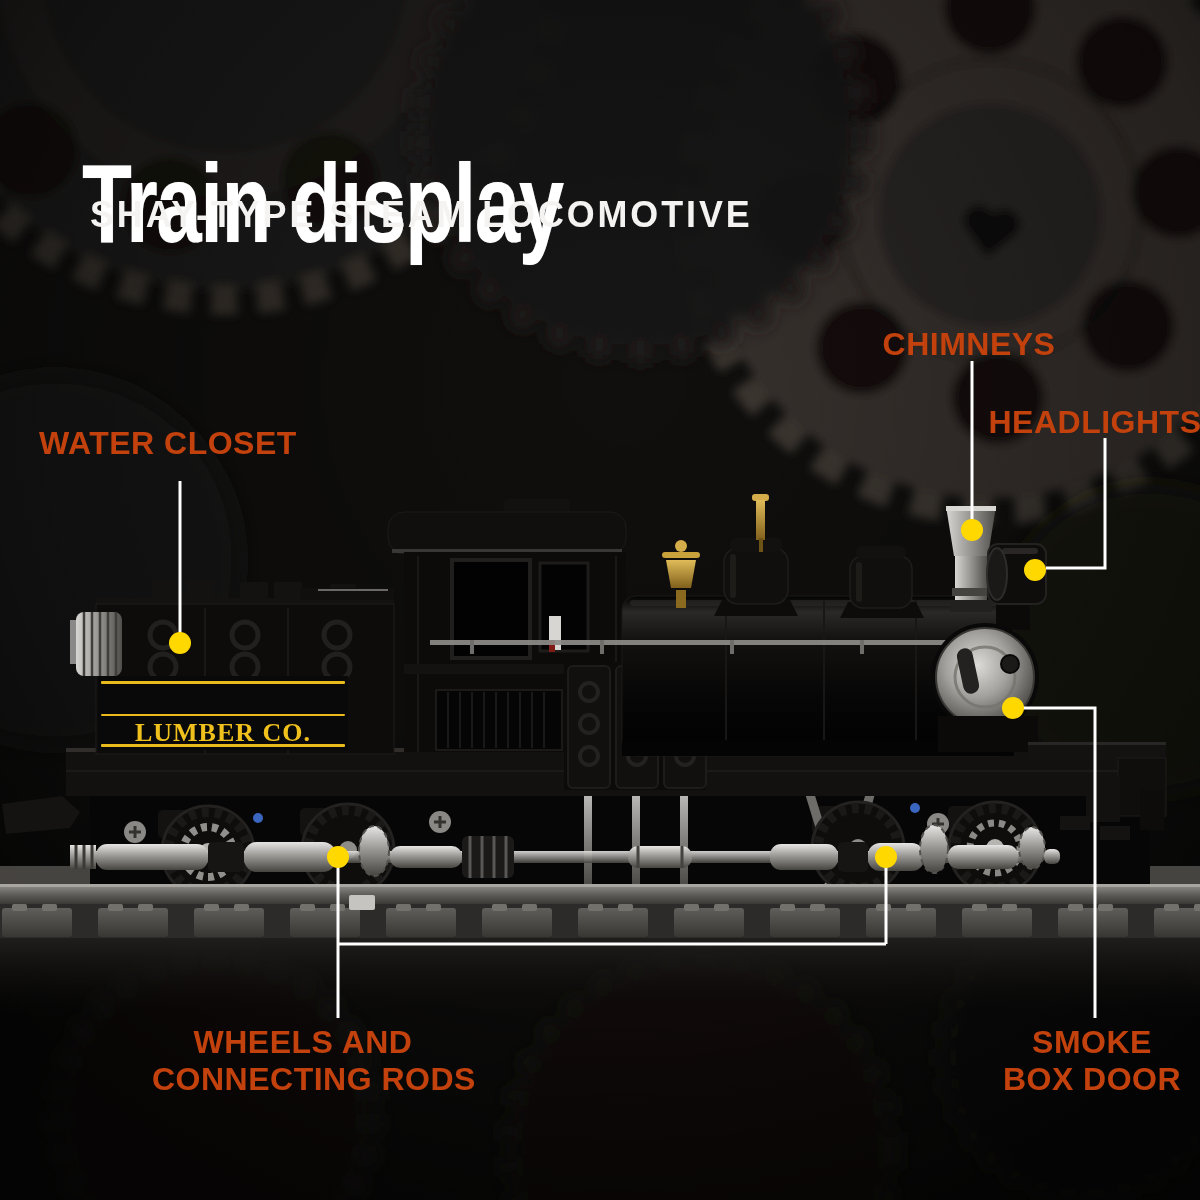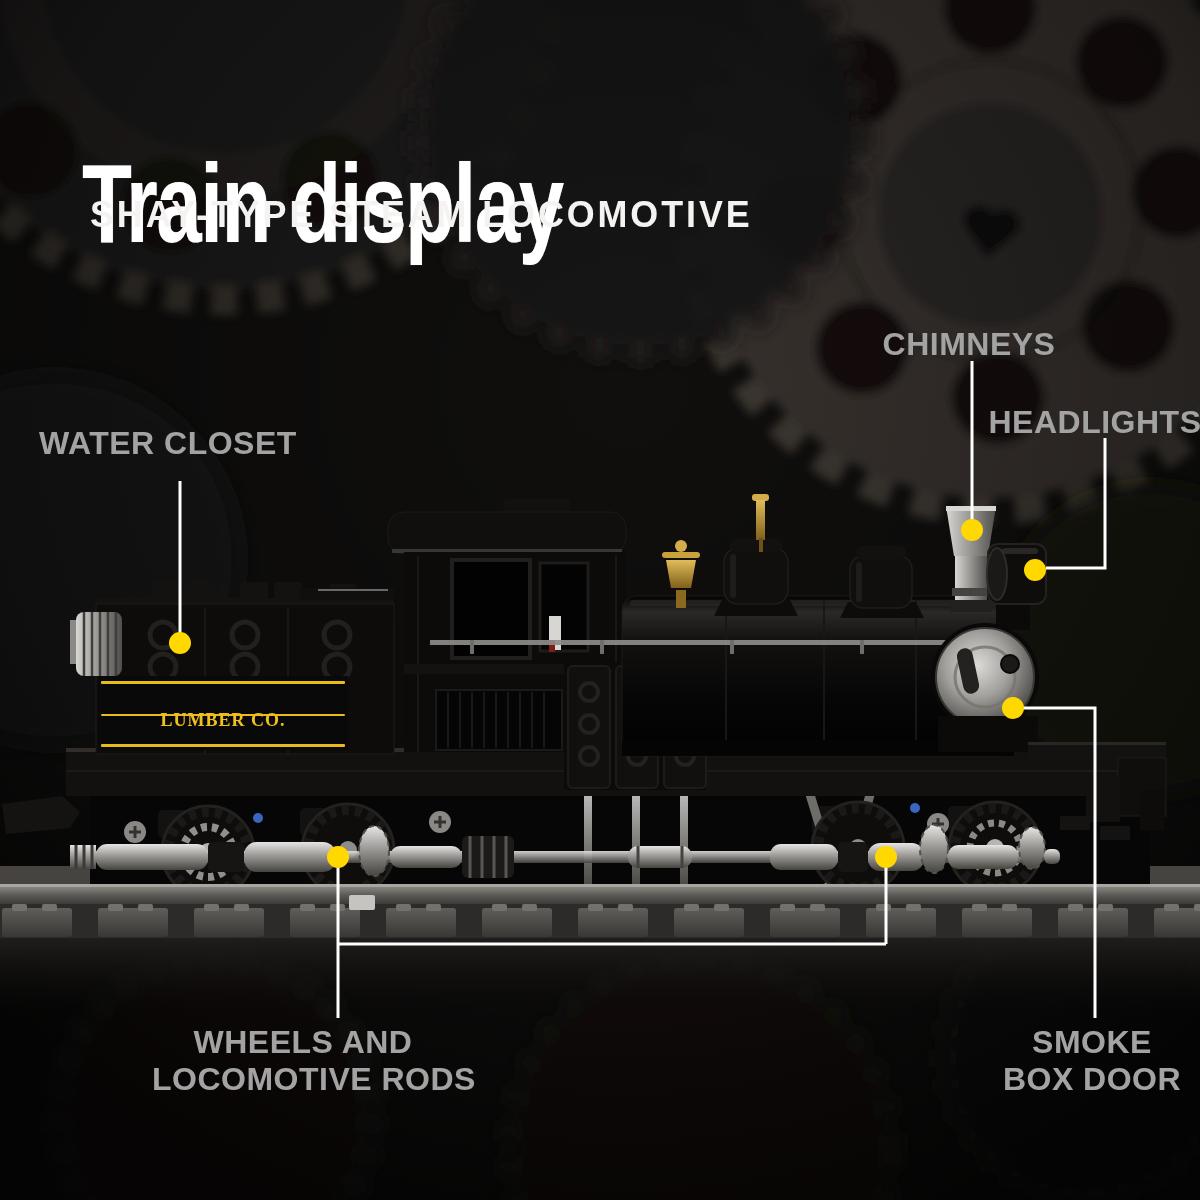--- a/index.html
+++ b/index.html
@@ -14,21 +14,21 @@
     transform:scaleX(.73);transform-origin:left top;
     text-shadow:0 0 1px rgba(255,255,255,.4);
   }
   .page-subtitle{
     position:absolute;left:90px;top:194px;
     font-size:37px;font-weight:700;color:#f4f3f1;
     letter-spacing:3px;white-space:nowrap;
     transform:scaleX(.97);transform-origin:left top;
   }
   .callout-label{
-    position:absolute;color:#a3a3a3;font-weight:700;font-size:32px;
+    position:absolute;color:#c2410c;font-weight:700;font-size:32px;
     line-height:37px;text-align:center;letter-spacing:.5px;white-space:nowrap;
   }
   .lbl-water{left:39px;top:425px;width:250px;}
   .lbl-chimneys{left:844px;top:326px;width:250px;}
   .lbl-headlights{left:970px;top:404px;width:250px;}
   .lbl-wheels{left:117px;top:1024px;width:302px;margin-left:35px;}
   .lbl-smoke{left:967px;top:1024px;width:250px;}
   .name-plate{
     position:absolute;left:98px;top:676px;width:250px;height:74px;
     background:#0a0909;
@@ -36,21 +36,21 @@
   .plate-line{position:absolute;left:3px;right:3px;height:3px;background:#e8ba1c;border-radius:1px;}
   .plate-line.top{top:5px;}
   .plate-line.mid{top:38px;height:2px;}
   .plate-line.bot{bottom:3px;}
   .plate-text{
     position:absolute;left:0;width:100%;text-align:center;
     font-family:"Liberation Serif",serif;font-weight:700;color:#f0c11d;
     letter-spacing:1px;white-space:nowrap;
   }
   .plate-text.l1{top:9px;font-size:27px;}
-  .plate-text.l2{top:34px;font-size:18px;}
+  .plate-text.l2{top:42px;font-size:26px;}
 </style>
 </head>
 <body>
 
 <svg id="bg-layer" viewBox="0 0 1200 1200">
   <defs>
     <radialGradient id="vign" cx="52%" cy="32%" r="75%">
       <stop offset="0%" stop-color="#000" stop-opacity="0"></stop>
       <stop offset="70%" stop-color="#000" stop-opacity=".35"></stop>
       <stop offset="100%" stop-color="#000" stop-opacity=".75"></stop>
@@ -425,21 +425,21 @@
 
 <h1 class="page-title">Train display</h1>
 <div class="page-subtitle">SHAY-TYPE STEAM LOCOMOTIVE</div>
 
 <div class="callout-label lbl-water">WATER CLOSET</div>
 <div class="callout-label lbl-chimneys">CHIMNEYS</div>
 <div class="callout-label lbl-headlights">HEADLIGHTS</div>
 
 <div class="callout-label lbl-wheels">
   <div>WHEELS AND</div>
-  <div>LOCOMOTIVE RODS</div>
+  <div>CONNECTING RODS</div>
 </div>
 <div class="callout-label lbl-smoke">
   <div>SMOKE</div>
   <div>BOX DOOR</div>
 </div>
 
 <div class="name-plate">
   <div class="plate-line top"></div>
   <div class="plate-line mid"></div>
   <div class="plate-text l2">LUMBER CO.</div>

